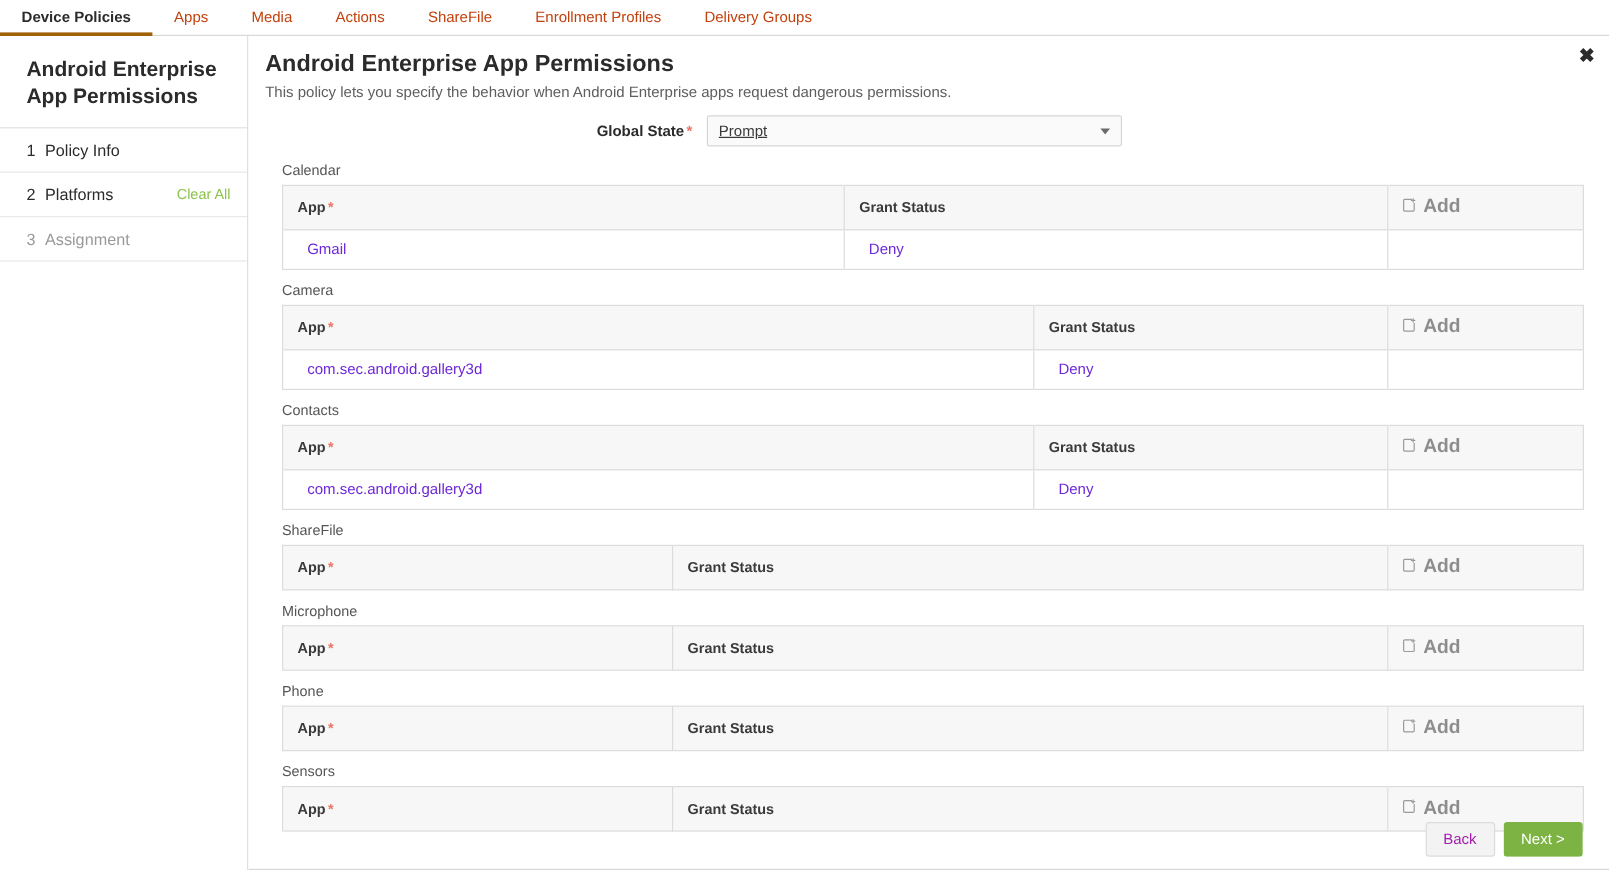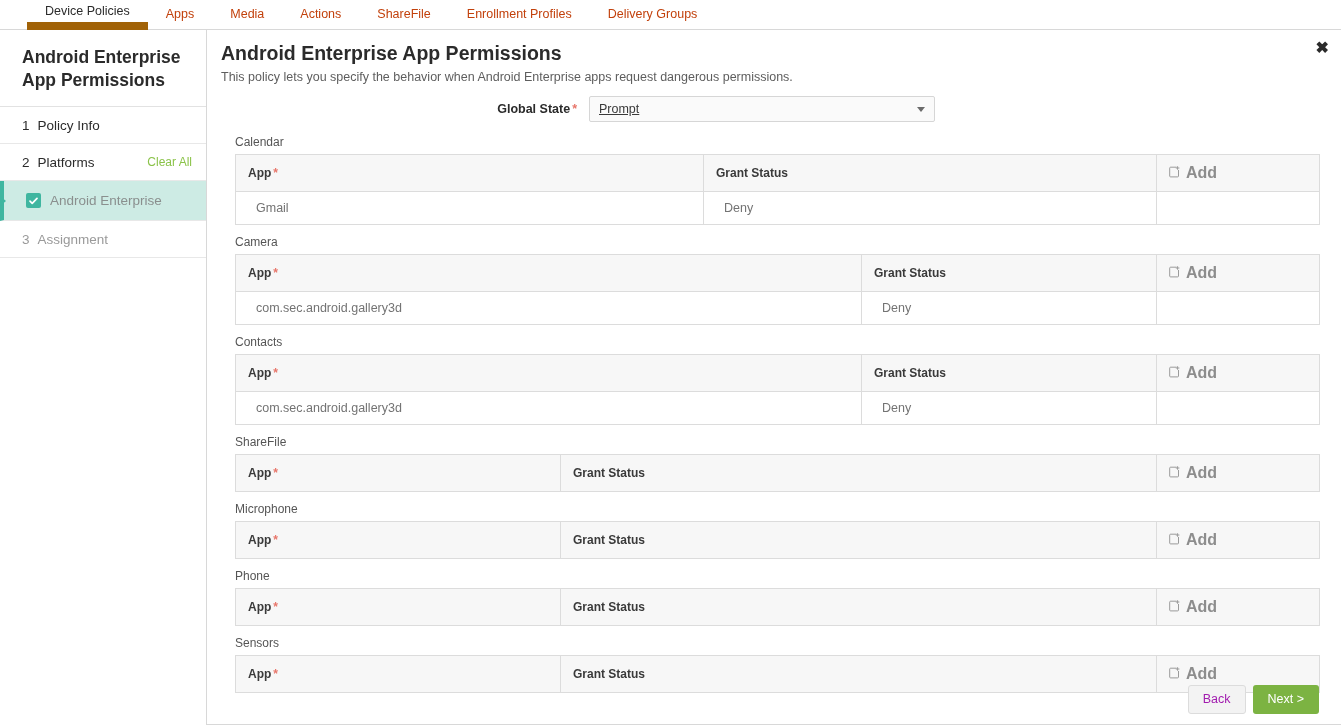--- a/index.html
+++ b/index.html
@@ -27,23 +27,22 @@
     font-size: 12.5px;
     color: #c2410c;
     padding: 0 18px;
     height: 30px;
     border-bottom: 3px solid transparent;
     cursor: pointer;
     white-space: nowrap;
   }
   .topnav .tab.active {
     color: #2b2b2b;
-    font-weight: normal;
-    border-bottom: 8px solid #a16207;
-    margin-left: 27px;
+    font-weight: bold;
+    border-bottom: 3px solid #a16207;
   }
 
   
   .body-wrap {
     display: flex;
     height: 695px;
     align-items: stretch;
   }
 
   
@@ -202,21 +201,21 @@
     color: #3a3a3a;
     padding: 9px 12px;
     border-right: 1px solid #dcdcdc;
     border-bottom: 1px solid #dcdcdc;
     height: 32px;
     vertical-align: middle;
   }
   table.perm th:last-child { border-right: none; }
   table.perm td {
     font-size: 12.5px;
-    color: #737373;
+    color: #6d28d9;
     padding: 9px 8px 9px 20px;
     border-right: 1px solid #dcdcdc;
     height: 31px;
     vertical-align: middle;
     background: #ffffff;
   }
   table.perm td:last-child { border-right: none; }
   .add-cell {
     color: #8d8d8d;
     font-size: 16px;
@@ -271,28 +270,20 @@
     <div id="steps-host">
         <div class="step">
           <span class="num">1</span>
           <span>Policy Info</span>
         </div>
         <div class="step">
           <span class="num">2</span>
           <span>Platforms</span>
           <span class="clear-all">Clear All</span>
         </div>
-        <div class="substep">
-          <span class="chk">
-            <svg width="9" height="8" viewBox="0 0 9 8">
-              <path d="M1 4.1 L3.2 6.3 L8 1.3" stroke="#ffffff" stroke-width="1.7" fill="none" stroke-linecap="round" stroke-linejoin="round"></path>
-            </svg>
-          </span>
-          <span>Android Enterprise</span>
-        </div>
         <div class="step muted">
           <span class="num">3</span>
           <span>Assignment</span>
         </div>
       </div>
   </div>
 
   <div class="main">
     <div class="close-x">✖</div>
     <div class="page-title">Android Enterprise App Permissions</div>

